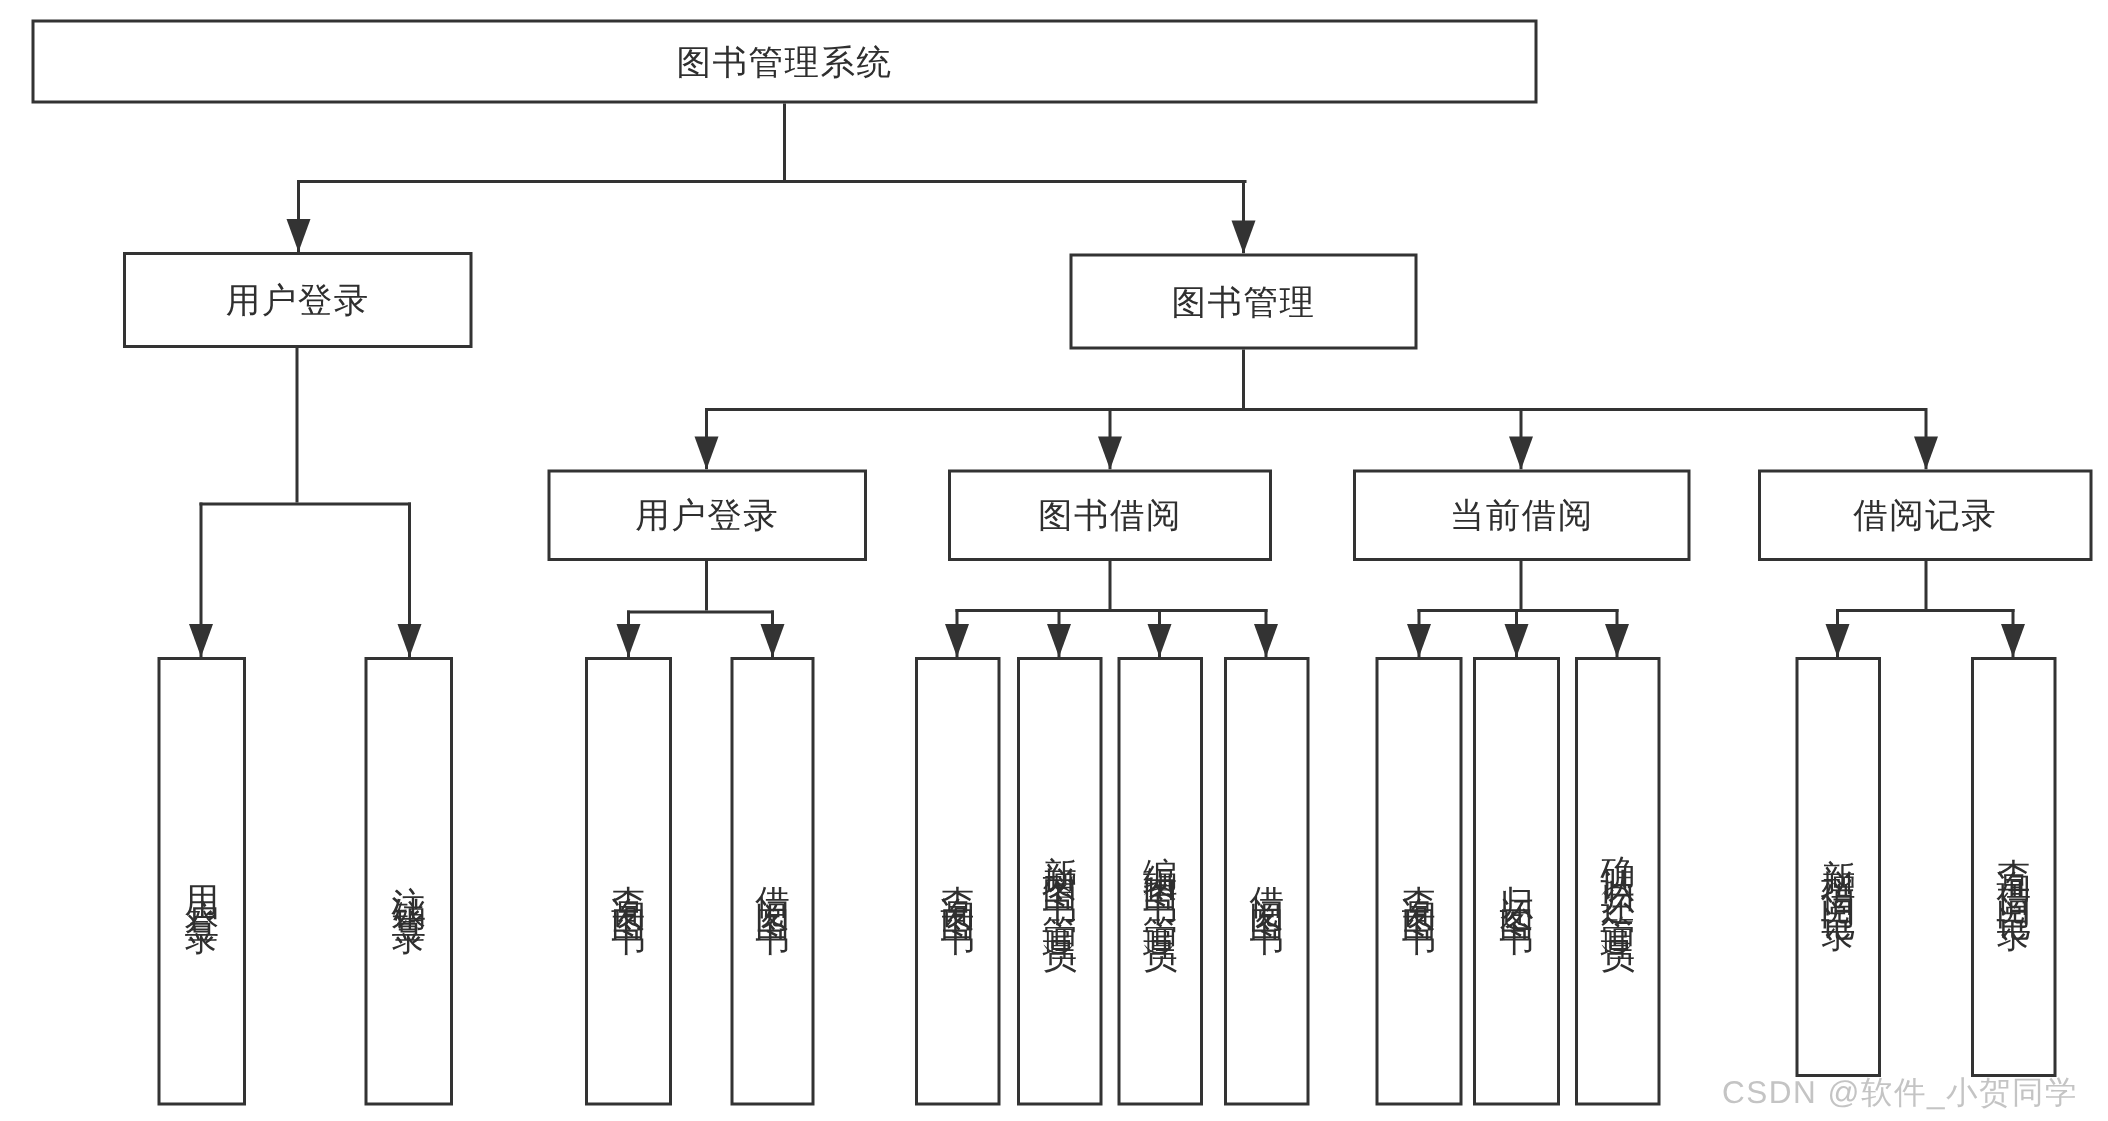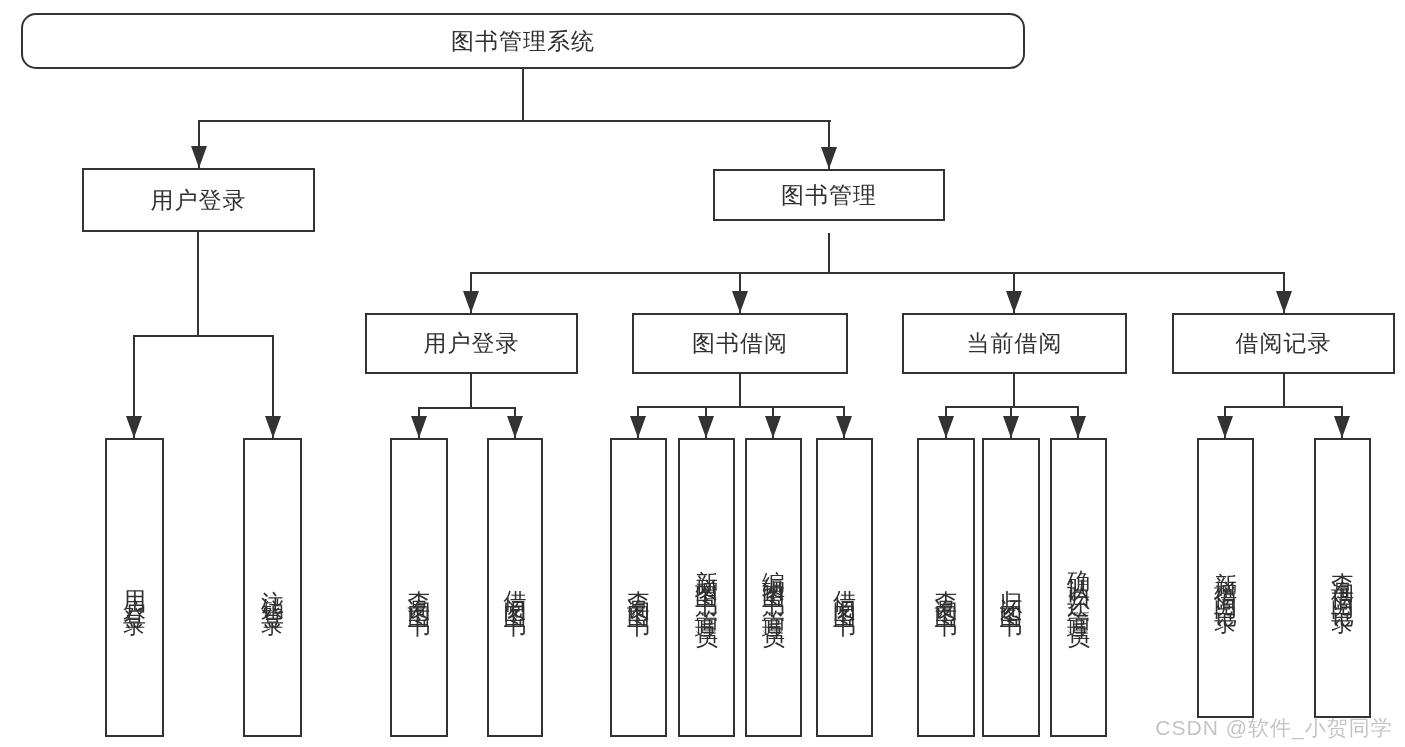--- a/index.html
+++ b/index.html
@@ -33,43 +33,43 @@
   .line{position:absolute;background:#333333;}
   .arrow{
     position:absolute;width:0;height:0;
     border-left:8px solid transparent;
     border-right:8px solid transparent;
     border-top:22px solid #333333;
   }
   .watermark{
     position:absolute;
     left:1148px;top:714px;width:252px;
-    text-align:center;
+    text-align:left;
     font-size:21px;
     color:#c4c4c4;
     letter-spacing:1px;
     white-space:nowrap;
   }
 </style>
 </head>
 <body>
 
 <div id="canvas">
 
-  <div class="box" style="left:21px;top:13px;width:1004px;height:56px;border-radius:15px;">图书管理系统</div>
+  <div class="box" style="left:21px;top:13px;width:1004px;height:56px;">图书管理系统</div>
 
   <div class="line" style="left:522px;top:69px;width:2px;height:53px;"></div>
   <div class="line" style="left:198px;top:120px;width:633px;height:2px;"></div>
   <div class="line" style="left:198px;top:120px;width:2px;height:48px;"></div>
   <div class="line" style="left:828px;top:120px;width:2px;height:49px;"></div>
   <div class="arrow" style="left:191px;top:146px;"></div>
   <div class="arrow" style="left:821px;top:147px;"></div>
 
   <div class="box" style="left:82px;top:168px;width:233px;height:64px;">用户登录</div>
-  <div class="box" style="left:713px;top:169px;width:232px;height:52px;">图书管理</div>
+  <div class="box" style="left:713px;top:169px;width:232px;height:64px;">图书管理</div>
 
   <div class="line" style="left:197px;top:232px;width:2px;height:103px;"></div>
   <div class="line" style="left:133px;top:335px;width:141px;height:2px;"></div>
   <div class="line" style="left:133px;top:335px;width:2px;height:103px;"></div>
   <div class="line" style="left:272px;top:335px;width:2px;height:103px;"></div>
   <div class="arrow" style="left:126px;top:416px;"></div>
   <div class="arrow" style="left:265px;top:416px;"></div>
 
   <div class="line" style="left:828px;top:233px;width:2px;height:39px;"></div>
   <div class="line" style="left:470px;top:272px;width:814px;height:2px;"></div>

